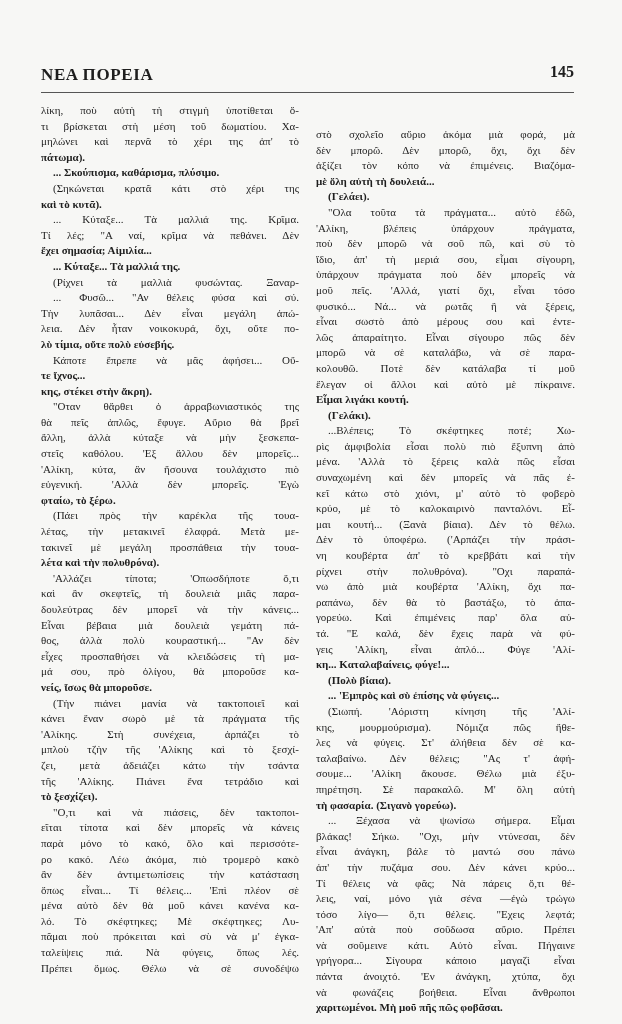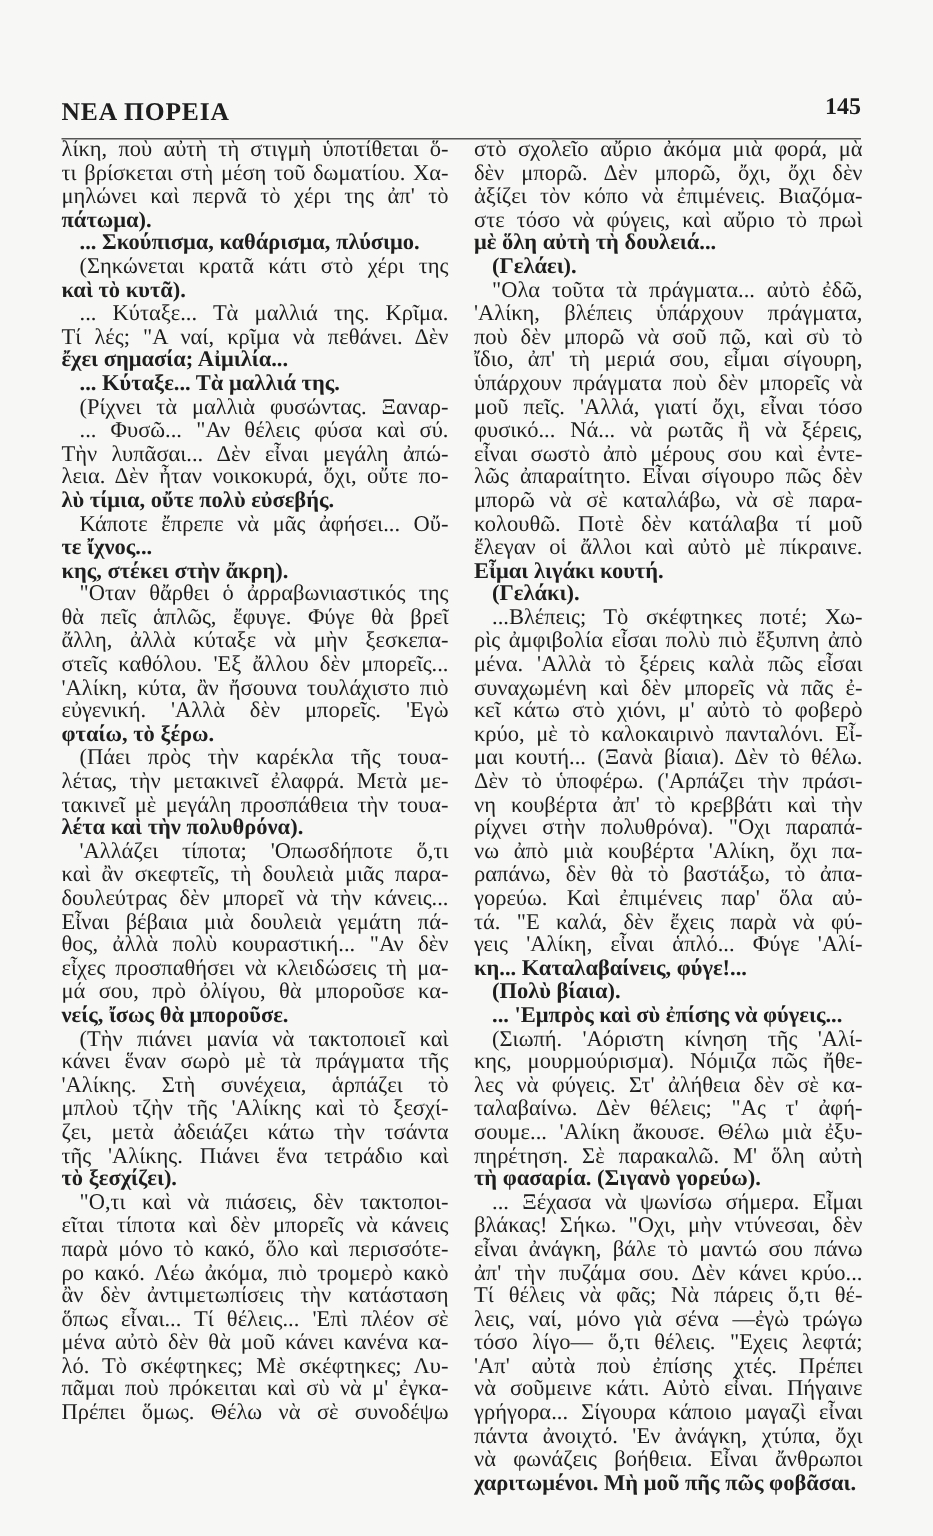--- a/index.html
+++ b/index.html
@@ -21,26 +21,26 @@
   .header .pageno {
     position: absolute; right: 0; top: 0;
     font-family: "Liberation Serif", serif;
     font-weight: bold; font-size: 16px;
   }
   .rule {
     position: absolute; left: 41px; top: 92px; width: 533px; height: 0;
     border-top: 1px solid #555;
   }
   .col {
-    position: absolute; top: 93px; width: 258px;
+    position: absolute; top: 103px; width: 258px;
     font-family: "Liberation Serif", serif;
-    font-size: 15px; line-height: 15.6px;
+    font-size: 11px; line-height: 15.6px;
   }
   .col.left { left: 41px; }
-  .col.right { left: 316px; width: 259px; }
+  .col.right { left: 316px; width: 259px; margin-top: 24px; }
   .line {
     display: block; white-space: nowrap;
     text-align: justify; text-align-last: justify;
     height: 15.6px; overflow: visible;
   }
   .line.last { text-align-last: left; font-weight: bold; }
   .line.indent { padding-left: 12px; }
 </style>
 </head>
 <body>
@@ -65,21 +65,21 @@
     <span class="line indent last">... Κύταξε... Τὰ μαλλιά της.</span>
     <span class="line indent">(Ρίχνει τὰ μαλλιὰ φυσώντας. Ξαναρ-</span>
     <span class="line indent">... Φυσῶ... "Αν θέλεις φύσα καὶ σύ.</span>
     <span class="line">Τὴν λυπᾶσαι... Δὲν εἶναι μεγάλη ἀπώ-</span>
     <span class="line">λεια. Δὲν ἦταν νοικοκυρά, ὄχι, οὔτε πο-</span>
     <span class="line last">λὺ τίμια, οὔτε πολὺ εὐσεβής.</span>
     <span class="line indent">Κάποτε ἔπρεπε νὰ μᾶς ἀφήσει... Οὔ-</span>
     <span class="line last">τε ἴχνος...</span>
     <span class="line last">κης, στέκει στὴν ἄκρη).</span>
     <span class="line indent">"Οταν θἄρθει ὁ ἀρραβωνιαστικός της</span>
-    <span class="line">θὰ πεῖς ἁπλῶς, ἔφυγε. Φύγε θὰ βρεῖ</span>
+    <span class="line">θὰ πεῖς ἁπλῶς, ἔφυγε. Αὔριο θὰ βρεῖ</span>
     <span class="line">ἄλλη, ἀλλὰ κύταξε νὰ μὴν ξεσκεπα-</span>
     <span class="line">στεῖς καθόλου. 'Εξ ἄλλου δὲν μπορεῖς...</span>
     <span class="line">'Αλίκη, κύτα, ἂν ἤσουνα τουλάχιστο πιὸ</span>
     <span class="line">εὐγενική. 'Αλλὰ δὲν μπορεῖς. 'Εγὼ</span>
     <span class="line last">φταίω, τὸ ξέρω.</span>
     <span class="line indent">(Πάει πρὸς τὴν καρέκλα τῆς τουα-</span>
     <span class="line">λέτας, τὴν μετακινεῖ ἐλαφρά. Μετὰ με-</span>
     <span class="line">τακινεῖ μὲ μεγάλη προσπάθεια τὴν τουα-</span>
     <span class="line last">λέτα καὶ τὴν πολυθρόνα).</span>
     <span class="line indent">'Αλλάζει τίποτα; 'Οπωσδήποτε ὅ,τι</span>
@@ -99,27 +99,27 @@
     <span class="line last">τὸ ξεσχίζει).</span>
     <span class="line indent">"Ο,τι καὶ νὰ πιάσεις, δὲν τακτοποι-</span>
     <span class="line">εῖται τίποτα καὶ δὲν μπορεῖς νὰ κάνεις</span>
     <span class="line">παρὰ μόνο τὸ κακό, ὅλο καὶ περισσότε-</span>
     <span class="line">ρο κακό. Λέω ἀκόμα, πιὸ τρομερὸ κακὸ</span>
     <span class="line">ἂν δὲν ἀντιμετωπίσεις τὴν κατάσταση</span>
     <span class="line">ὅπως εἶναι... Τί θέλεις... 'Επὶ πλέον σὲ</span>
     <span class="line">μένα αὐτὸ δὲν θὰ μοῦ κάνει κανένα κα-</span>
     <span class="line">λό. Τὸ σκέφτηκες; Μὲ σκέφτηκες; Λυ-</span>
     <span class="line">πᾶμαι ποὺ πρόκειται καὶ σὺ νὰ μ' ἐγκα-</span>
+    <span class="line">ταλείψεις πιά. Νὰ φύγεις, ὅπως λές.</span>
     <span class="line">Πρέπει ὅμως. Θέλω νὰ σὲ συνοδέψω</span>
   </div>
 <div class="col right" id="col-right">
     <span class="line">στὸ σχολεῖο αὔριο ἀκόμα μιὰ φορά, μὰ</span>
     <span class="line">δὲν μπορῶ. Δὲν μπορῶ, ὄχι, ὄχι δὲν</span>
     <span class="line">ἀξίζει τὸν κόπο νὰ ἐπιμένεις. Βιαζόμα-</span>
-    <span class="line">στε τόσο νὰ φύγεις, καὶ αὔριο τὸ πρωὶ</span>
     <span class="line last">μὲ ὅλη αὐτὴ τὴ δουλειά...</span>
     <span class="line indent last">(Γελάει).</span>
     <span class="line indent">"Ολα τοῦτα τὰ πράγματα... αὐτὸ ἐδῶ,</span>
     <span class="line">'Αλίκη, βλέπεις ὑπάρχουν πράγματα,</span>
     <span class="line">ποὺ δὲν μπορῶ νὰ σοῦ πῶ, καὶ σὺ τὸ</span>
     <span class="line">ἴδιο, ἀπ' τὴ μεριά σου, εἶμαι σίγουρη,</span>
     <span class="line">ὑπάρχουν πράγματα ποὺ δὲν μπορεῖς νὰ</span>
     <span class="line">μοῦ πεῖς. 'Αλλά, γιατί ὄχι, εἶναι τόσο</span>
     <span class="line">φυσικό... Νά... νὰ ρωτᾶς ἢ νὰ ξέρεις,</span>
     <span class="line">εἶναι σωστὸ ἀπὸ μέρους σου καὶ ἐντε-</span>
@@ -154,19 +154,19 @@
     <span class="line">σουμε... 'Αλίκη ἄκουσε. Θέλω μιὰ ἐξυ-</span>
     <span class="line">πηρέτηση. Σὲ παρακαλῶ. Μ' ὅλη αὐτὴ</span>
     <span class="line last">τὴ φασαρία. (Σιγανὸ γορεύω).</span>
     <span class="line indent">... Ξέχασα νὰ ψωνίσω σήμερα. Εἶμαι</span>
     <span class="line">βλάκας! Σήκω. "Οχι, μὴν ντύνεσαι, δὲν</span>
     <span class="line">εἶναι ἀνάγκη, βάλε τὸ μαντώ σου πάνω</span>
     <span class="line">ἀπ' τὴν πυζάμα σου. Δὲν κάνει κρύο...</span>
     <span class="line">Τί θέλεις νὰ φᾶς; Νὰ πάρεις ὅ,τι θέ-</span>
     <span class="line">λεις, ναί, μόνο γιὰ σένα —ἐγὼ τρώγω</span>
     <span class="line">τόσο λίγο— ὅ,τι θέλεις. "Εχεις λεφτά;</span>
-    <span class="line">'Απ' αὐτὰ ποὺ ἐπίσης χτές. Πρέπει</span>
+    <span class="line">'Απ' αὐτὰ ποὺ σοῦδωσα αὔριο. Πρέπει</span>
     <span class="line">νὰ σοῦμεινε κάτι. Αὐτὸ εἶναι. Πήγαινε</span>
     <span class="line">γρήγορα... Σίγουρα κάποιο μαγαζὶ εἶναι</span>
     <span class="line">πάντα ἀνοιχτό. 'Εν ἀνάγκη, χτύπα, ὄχι</span>
     <span class="line">νὰ φωνάζεις βοήθεια. Εἶναι ἄνθρωποι</span>
     <span class="line last">χαριτωμένοι. Μὴ μοῦ πῆς πῶς φοβᾶσαι.</span>
   </div>
 
 </body></html>

